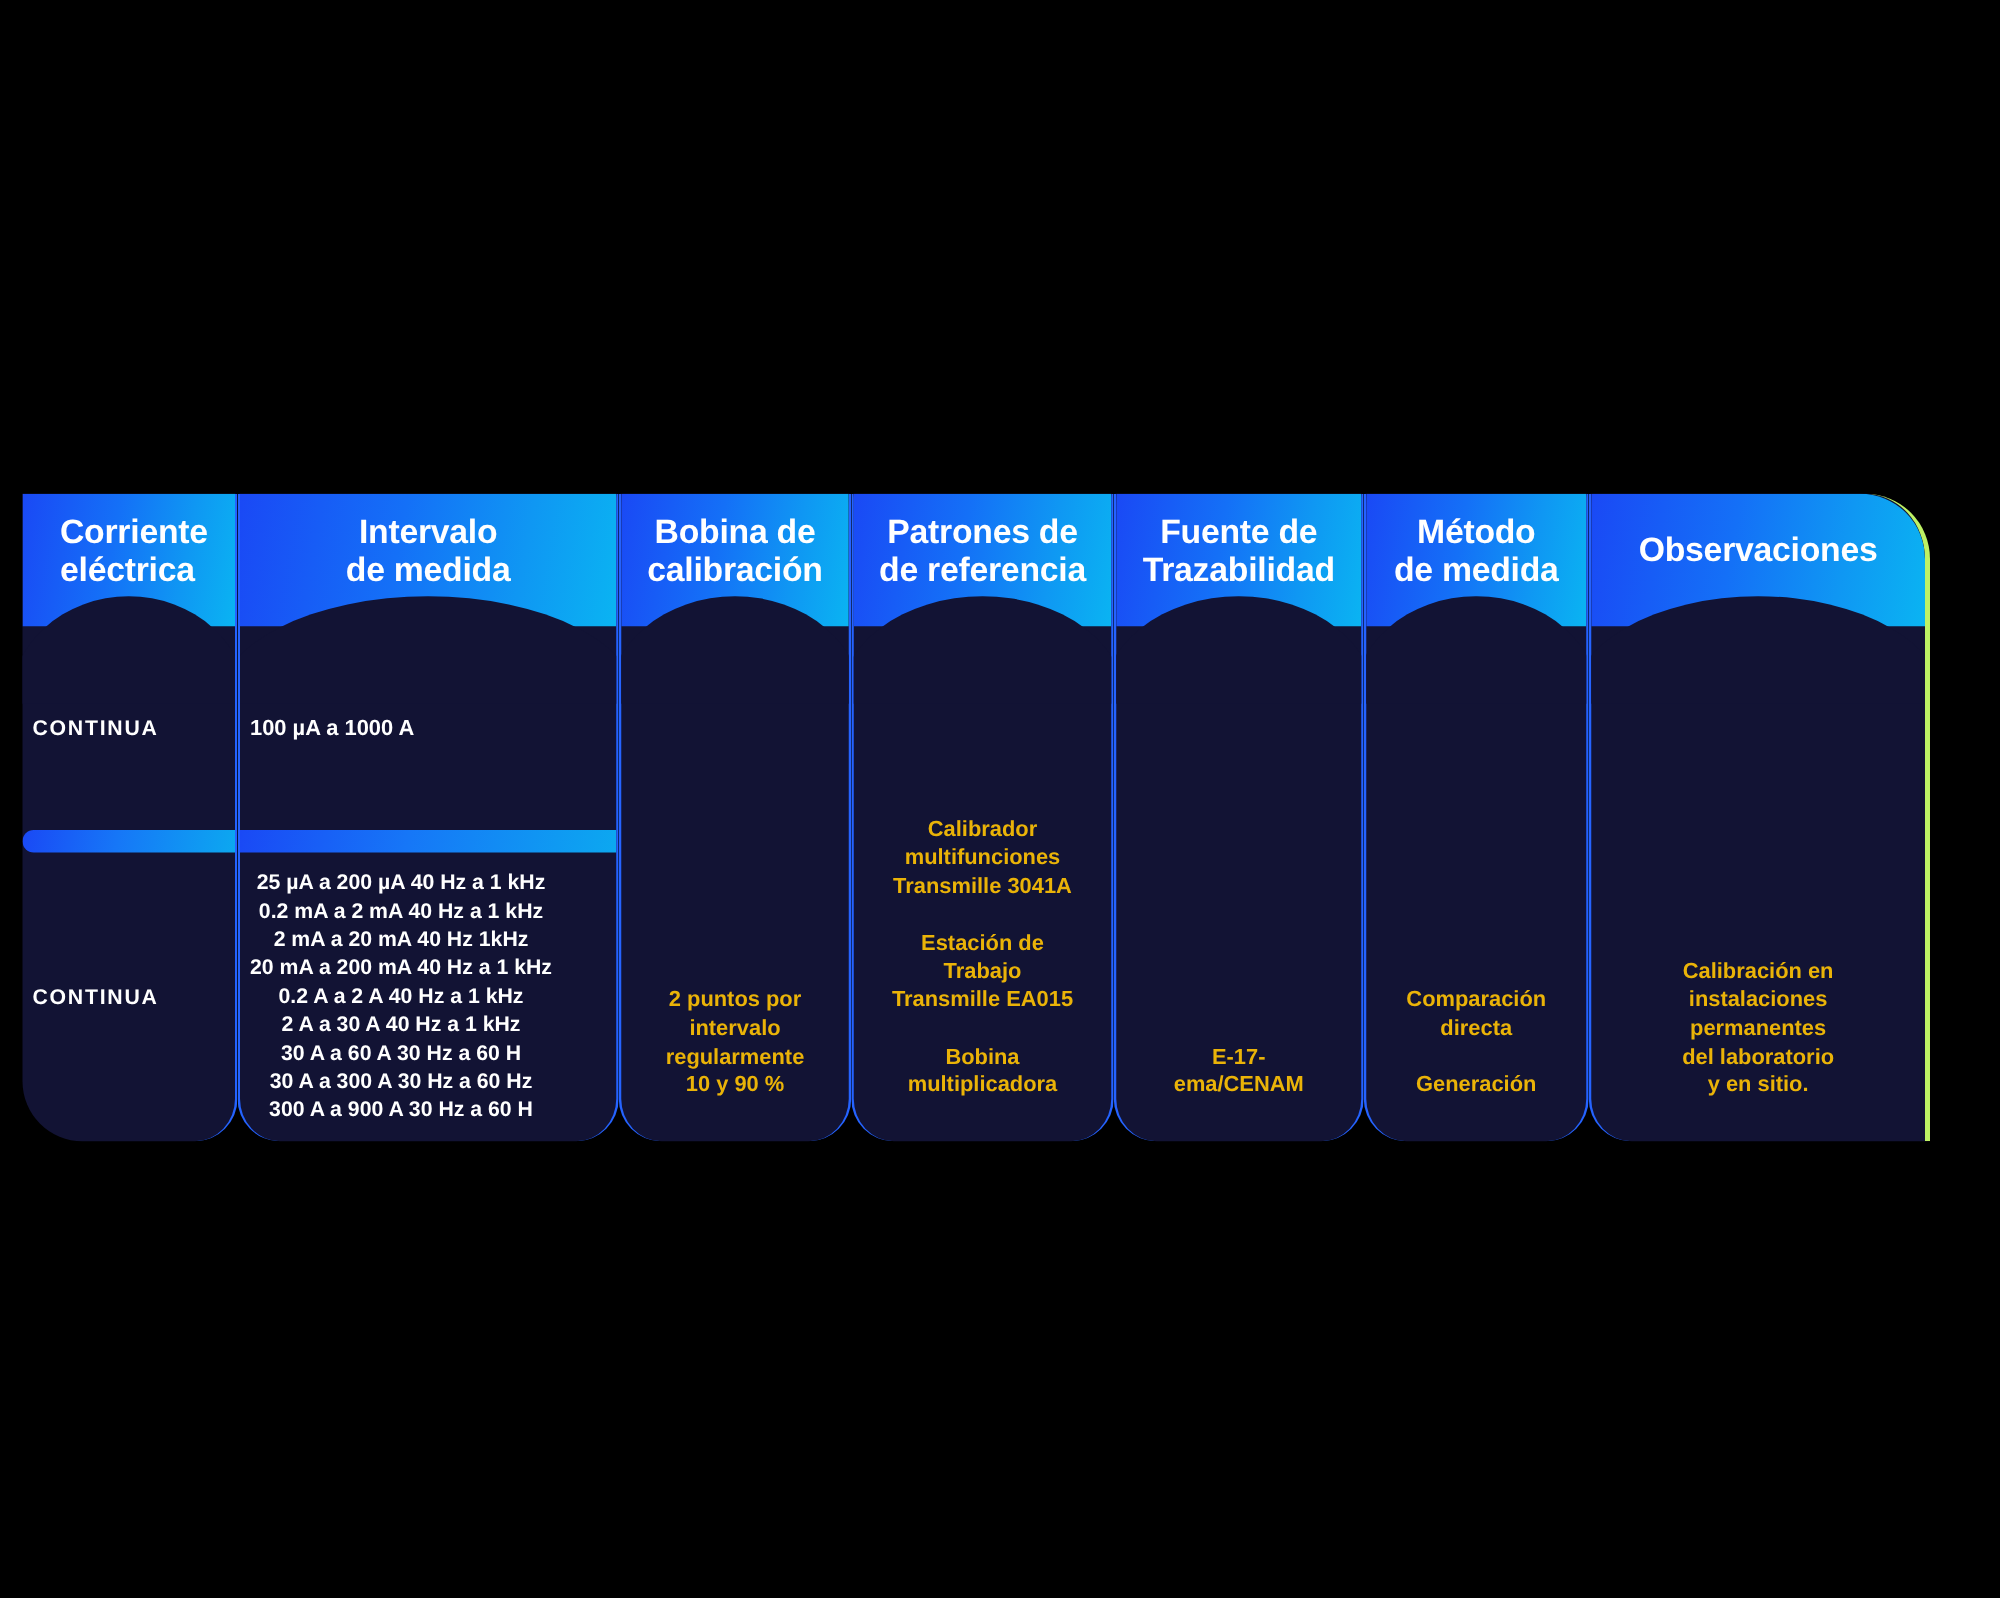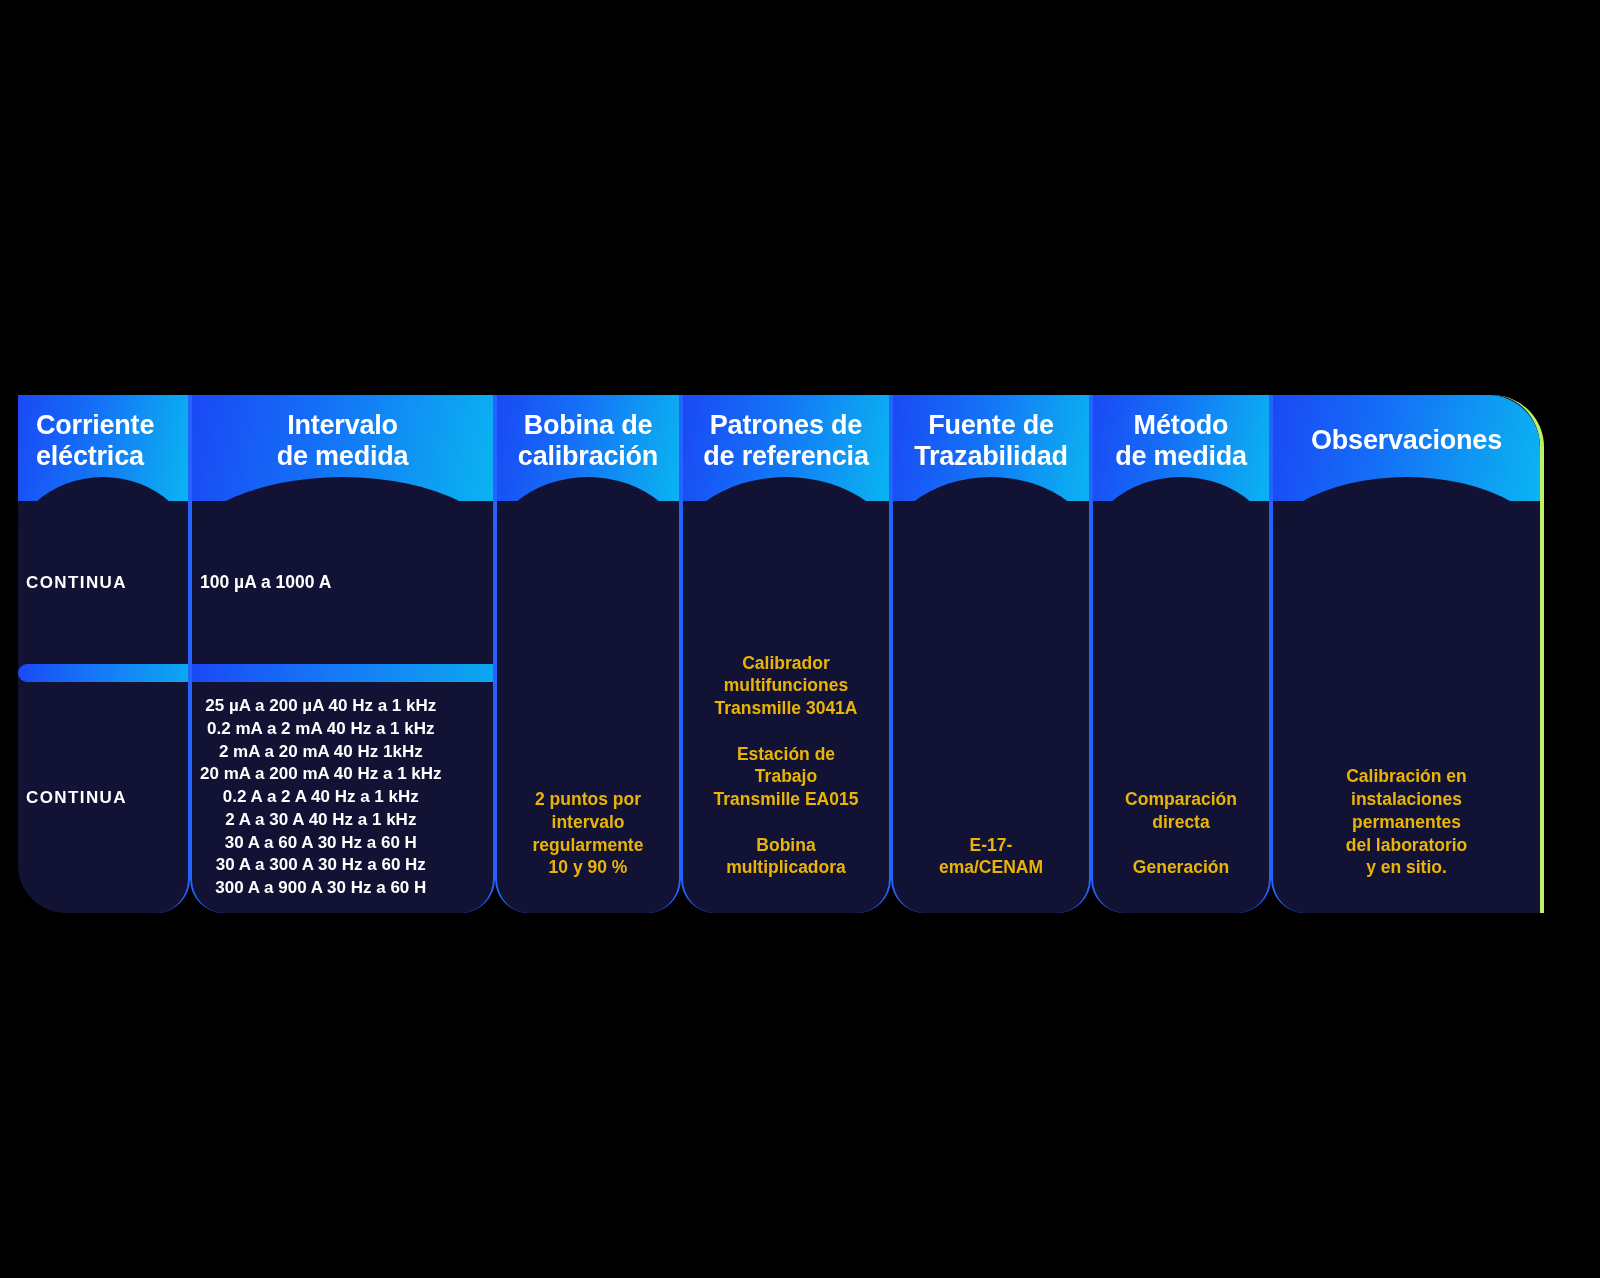--- a/index.html
+++ b/index.html
@@ -68,21 +68,21 @@
     position: relative;
     height: 106px;
     flex: 0 0 106px;
     background: linear-gradient(100deg, #1a49f5 0%, #1470f7 42%, #0f97f3 74%, #0ab4f2 100%);
     display: flex;
     align-items: center;
     justify-content: center;
     padding: 0 6px 14px 6px;
     box-sizing: border-box;
   }
-  .col.first .col-head { padding-left: 18px; justify-content: flex-start; }
+  .col.first .col-head { padding-left: 30px; justify-content: flex-start; }
   .col.last  .col-head { border-top-right-radius: 52px; }
 
   .col-head .wave {
     position: absolute;
     left: -6%;
     bottom: -62px;
     width: 112%;
     height: 86px;
     background: #121334;
     border-radius: 50% 50% 0 0 / 100% 100% 0 0;

